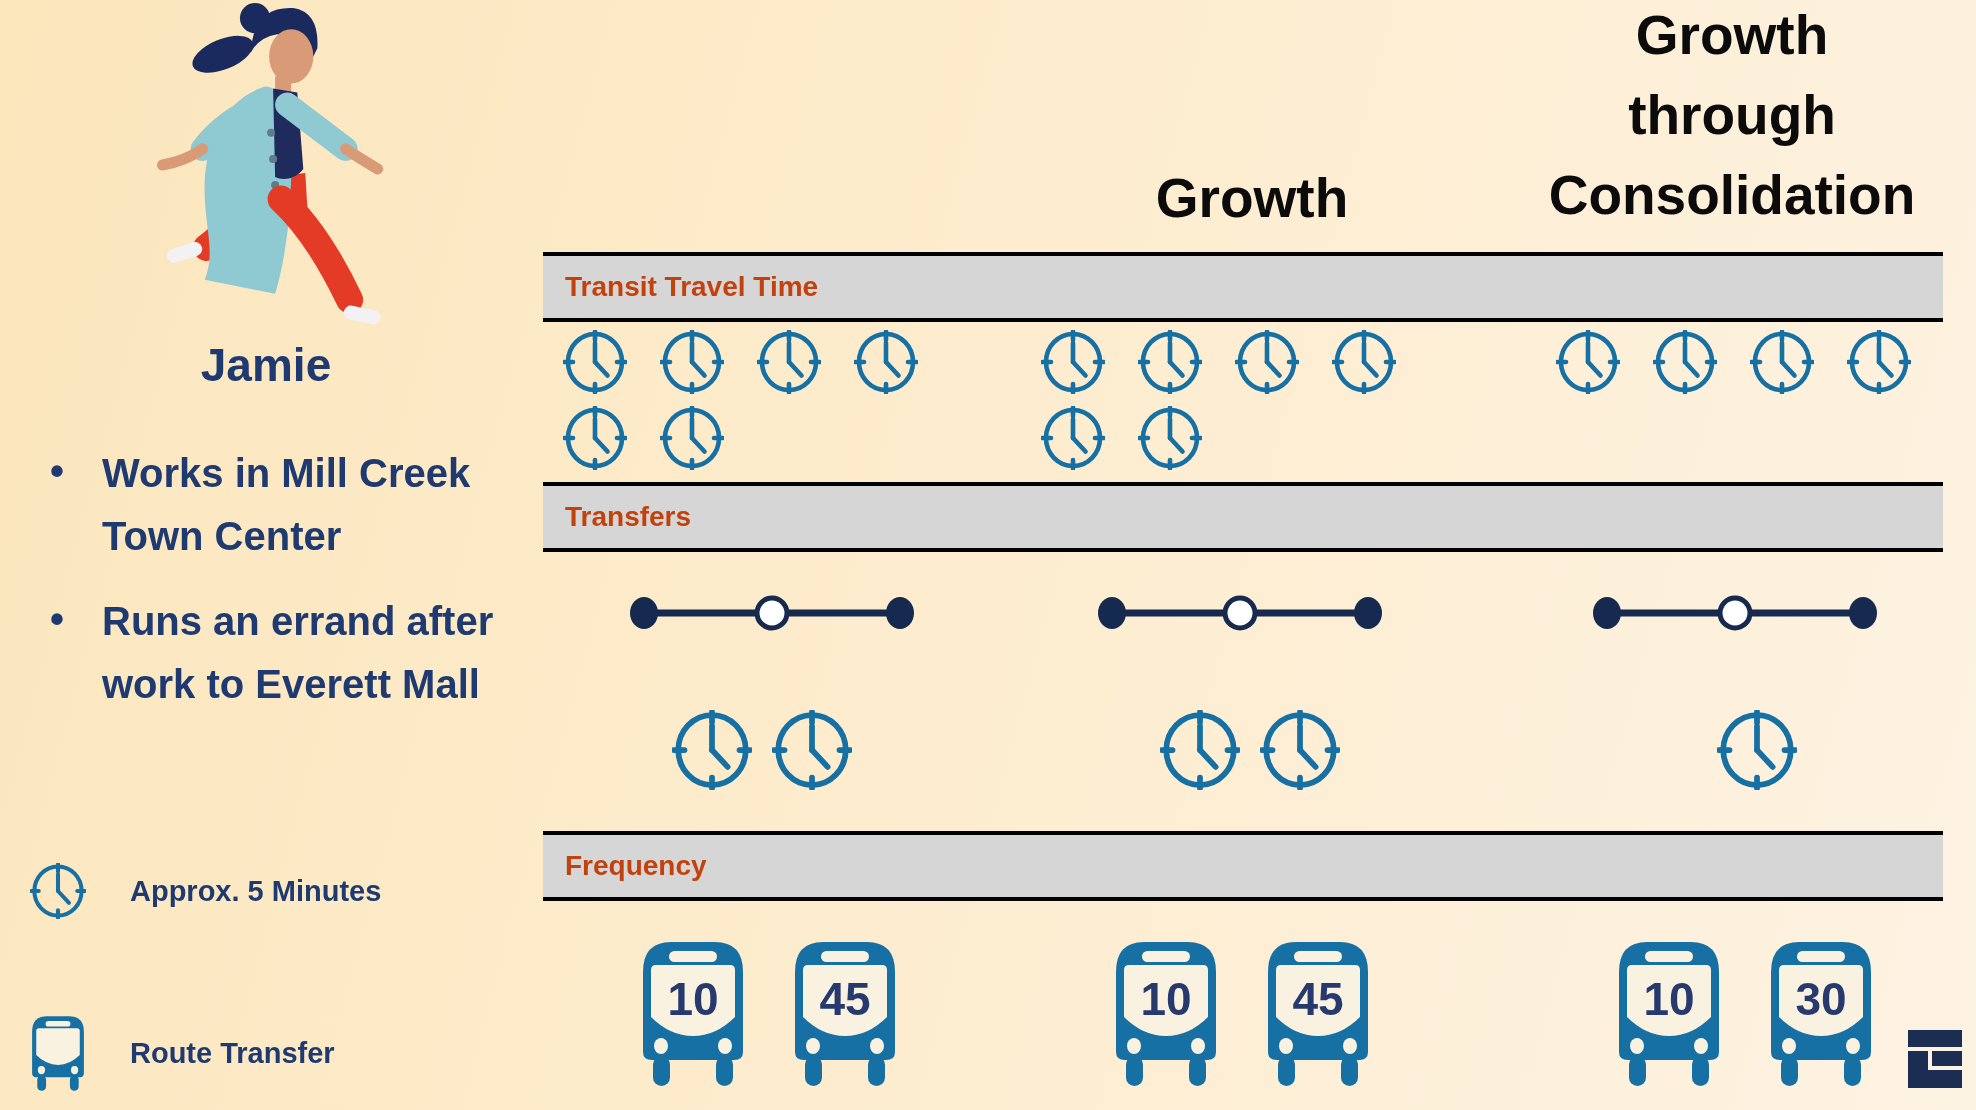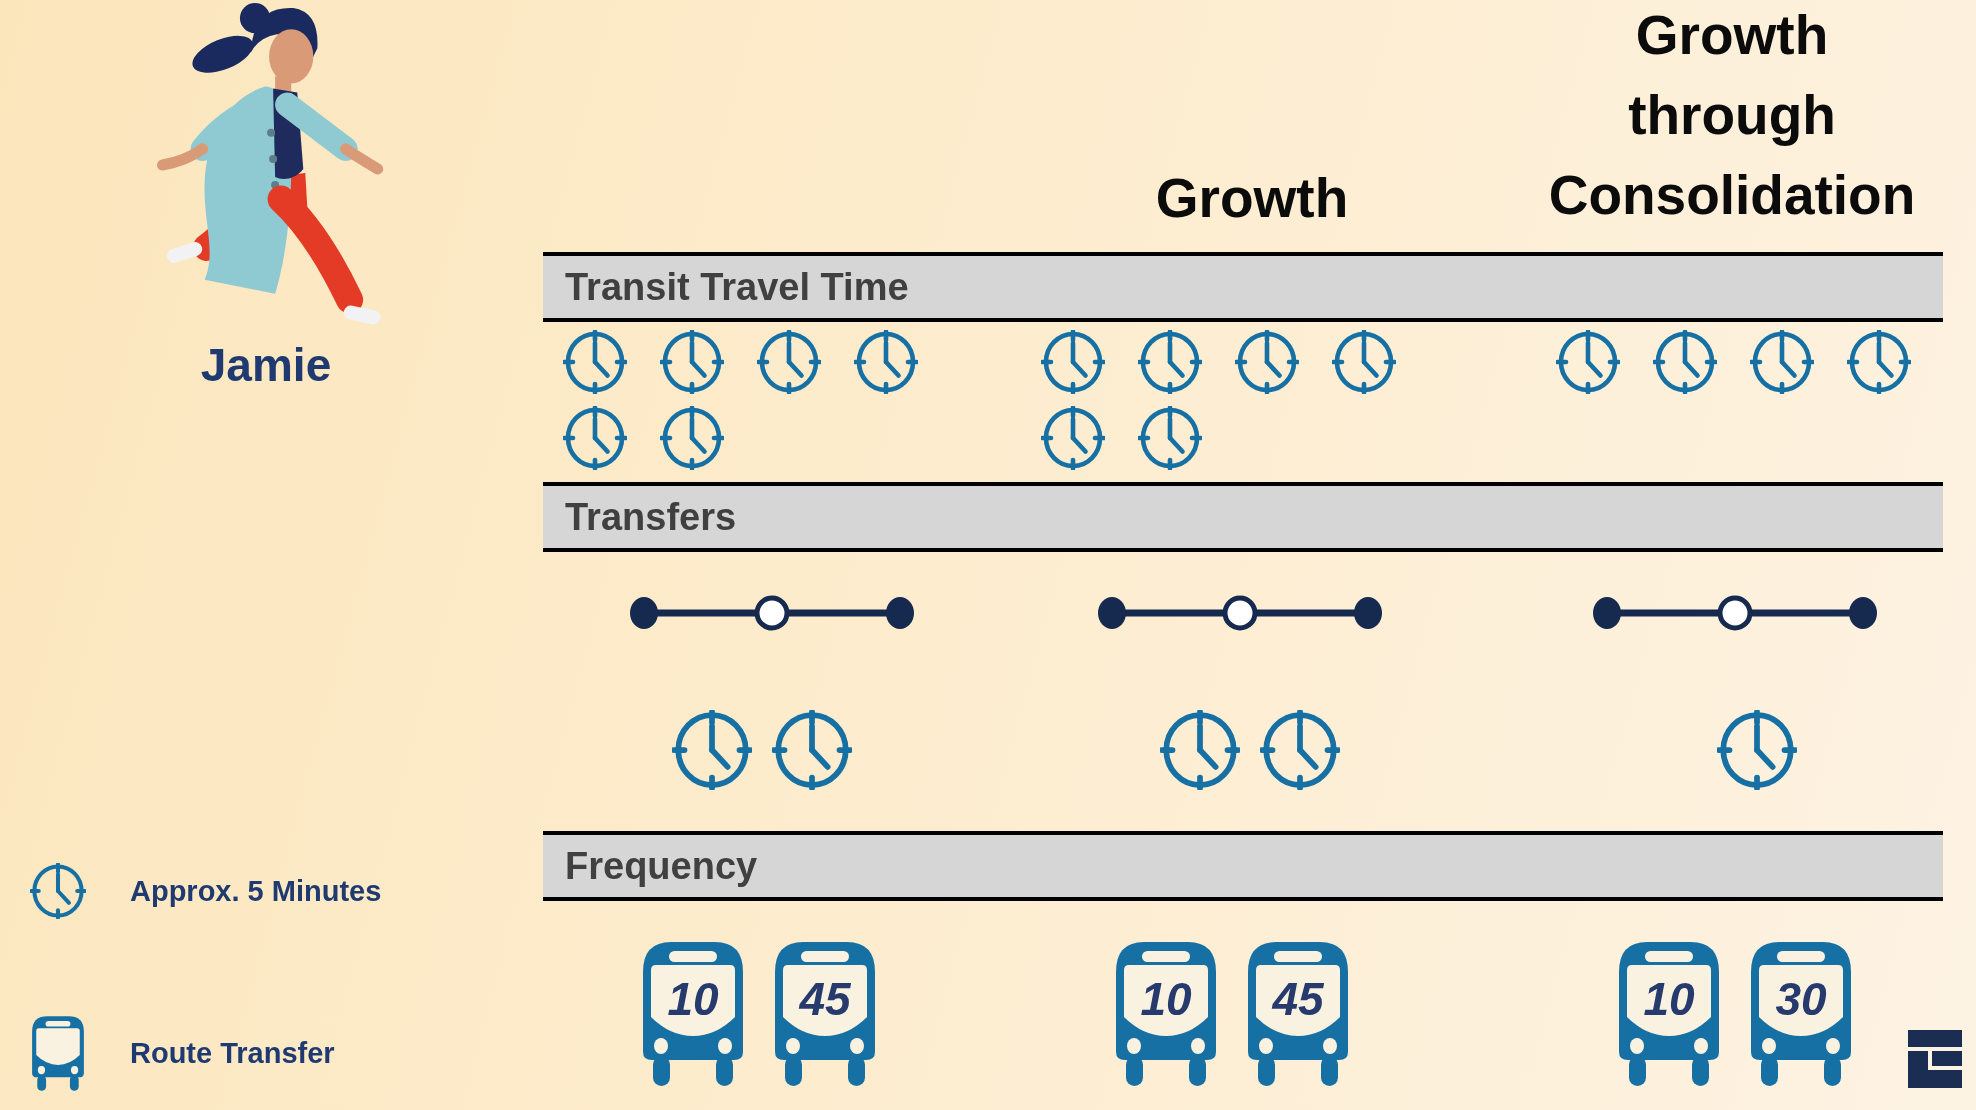--- a/index.html
+++ b/index.html
@@ -20,31 +20,31 @@
     line-height:80px;white-space:pre-line;
   }
 
   
   .section-bar{
     position:absolute;left:543px;width:1400px;height:62px;
     background:#d6d6d7;
     border-top:4px solid #000;border-bottom:4px solid #000;
   }
   .section-bar .bar-label{
-    font-size:38px;font-weight:bold;color:#404040;
+    font-size:28px;font-weight:bold;color:#c2410c;
     line-height:62px;padding-left:22px;
   }
 
   
   .clock-grid{position:absolute;display:flex;flex-wrap:wrap;width:390px;}
   .clock-grid .clock-cell{width:64px;height:64px;margin:0 33px 12px 0;}
   .wait-grid{position:absolute;display:flex;}
   .wait-grid .clock-cell{width:80px;height:80px;margin-right:20px;}
   .transfer-glyph{position:absolute;width:290px;height:46px;}
-  .bus-row{position:absolute;display:flex;gap:20px;font-style:italic;}
+  .bus-row{position:absolute;display:flex;gap:40px;}
 
   
   .persona-name{
     position:absolute;left:106px;top:338px;width:320px;
     text-align:center;font-size:46px;font-weight:bold;color:#1f3a70;
   }
   .persona-bullets{
     position:absolute;left:36px;top:442px;width:505px;
     margin:0;padding:0;list-style:none;
   }
@@ -105,20 +105,24 @@
 
       <path d="M182,104 C206,122 224,136 240,148" stroke="#8fc9d2" stroke-width="24" fill="none" stroke-linecap="round"></path>
       <path d="M240,148 C252,156 262,162 272,168" stroke="#d99b77" stroke-width="11" fill="none" stroke-linecap="round"></path>
 
       <path d="M176,198 C200,220 222,252 244,298" stroke="#e33b26" stroke-width="27" fill="none" stroke-linecap="round"></path>
       <rect x="238" y="306" width="37" height="14" rx="7" fill="#f2f2f4" transform="rotate(12 256 313)"></rect>
     </svg>
   </div>
 
   <div class="persona-name">Jamie</div>
+  <ul class="persona-bullets">
+    <li>Works in Mill Creek Town Center</li>
+    <li>Runs an errand after work to Everett Mall</li>
+  </ul>
 
   <div class="col-header" style="left:1052px;top:158px;width:400px;">Growth</div>
   <div class="col-header" style="left:1507px;top:-5px;width:450px;">Growth
 through
 Consolidation</div>
 
   <div class="section-bar" style="top:252px;">
     <div class="bar-label">Transit Travel Time</div>
   </div>
   <div class="section-bar" style="top:831px;">

